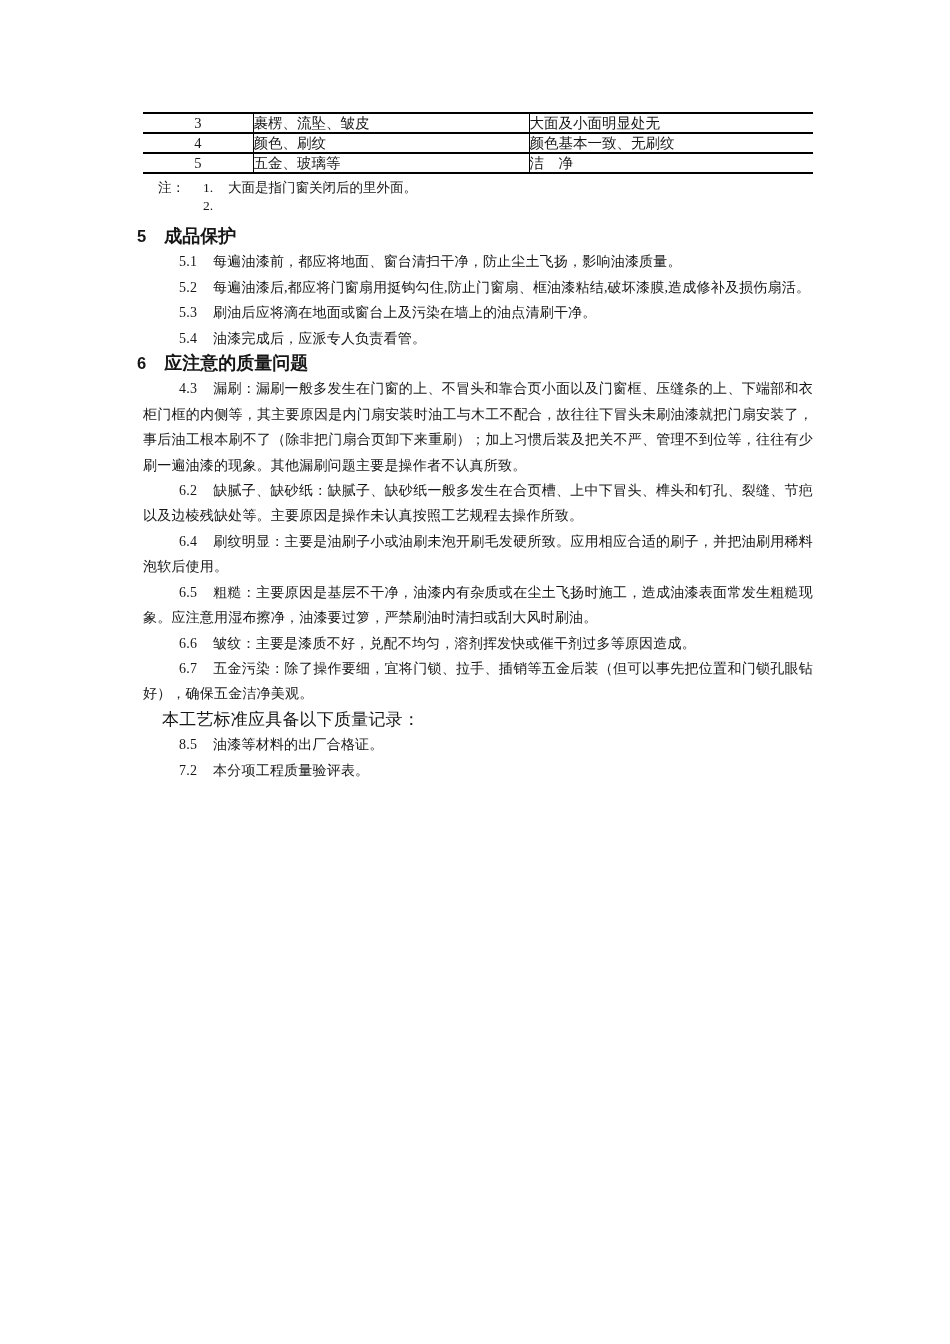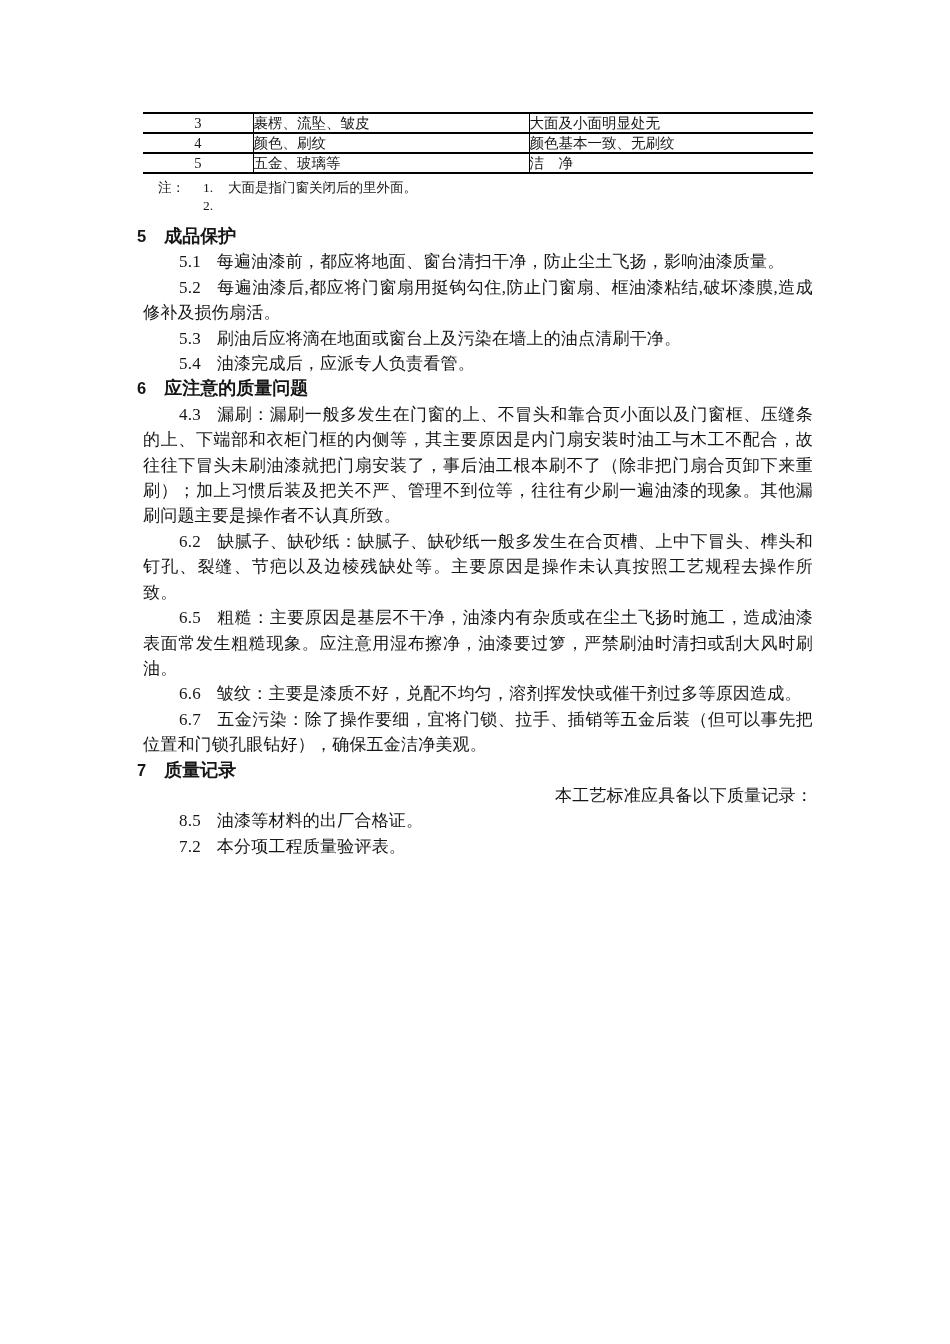--- a/index.html
+++ b/index.html
@@ -40,33 +40,32 @@
     font-family:"Liberation Sans", sans-serif;
     font-weight:bold;
     font-size:18px;
     line-height:25.4px;
     margin-left:-6px;
   }
   .sec-heading .hnum { font-size:16.5px; margin-right:18px; }
   .mt { margin-top:9px; }
   
   p.item {
-    font-size:17px;
+    font-size:14px;
     line-height:25.4px;
     text-align:justify;
     text-indent:36px;
     letter-spacing:0.2px;
   }
   p.item .inum { margin-right:16px; }
   p.intro {
     font-size:17px;
     line-height:25.4px;
     text-indent:19px;
     letter-spacing:0.2px;
-    text-align:right;
   }
 </style>
 </head>
 <body>
 
 <div class="page">
   <div class="content">
 
     <table class="qtable">
       <tbody>
@@ -106,25 +105,23 @@
     <p class="item"><span class="inum">5.1</span><span>每遍油漆前，都应将地面、窗台清扫干净，防止尘土飞扬，影响油漆质量。</span></p>
     <p class="item"><span class="inum">5.2</span><span>每遍油漆后,都应将门窗扇用挺钩勾住,防止门窗扇、框油漆粘结,破坏漆膜,造成修补及损伤扇活。</span></p>
     <p class="item"><span class="inum">5.3</span><span>刷油后应将滴在地面或窗台上及污染在墙上的油点清刷干净。</span></p>
     <p class="item"><span class="inum">5.4</span><span>油漆完成后，应派专人负责看管。</span></p>
 
     <div class="sec-heading">
       <span class="hnum">6</span><span>应注意的质量问题</span>
     </div>
     <p class="item"><span class="inum">4.3</span><span>漏刷：漏刷一般多发生在门窗的上、不冒头和靠合页小面以及门窗框、压缝条的上、下端部和衣柜门框的内侧等，其主要原因是内门扇安装时油工与木工不配合，故往往下冒头未刷油漆就把门扇安装了，事后油工根本刷不了（除非把门扇合页卸下来重刷）；加上习惯后装及把关不严、管理不到位等，往往有少刷一遍油漆的现象。其他漏刷问题主要是操作者不认真所致。</span></p>
     <p class="item"><span class="inum">6.2</span><span>缺腻子、缺砂纸：缺腻子、缺砂纸一般多发生在合页槽、上中下冒头、榫头和钉孔、裂缝、节疤以及边棱残缺处等。主要原因是操作未认真按照工艺规程去操作所致。</span></p>
+    <p class="item"><span class="inum">6.4</span><span>刷纹明显：主要是油刷子小或油刷未泡开刷毛发硬所致。应用相应合适的刷子，并把油刷用稀料泡软后使用。</span></p>
     <p class="item"><span class="inum">6.5</span><span>粗糙：主要原因是基层不干净，油漆内有杂质或在尘土飞扬时施工，造成油漆表面常发生粗糙现象。应注意用湿布擦净，油漆要过箩，严禁刷油时清扫或刮大风时刷油。</span></p>
     <p class="item"><span class="inum">6.6</span><span>皱纹：主要是漆质不好，兑配不均匀，溶剂挥发快或催干剂过多等原因造成。</span></p>
     <p class="item"><span class="inum">6.7</span><span>五金污染：除了操作要细，宜将门锁、拉手、插销等五金后装（但可以事先把位置和门锁孔眼钻好），确保五金洁净美观。</span></p>
 
-    <div class="sec-heading">
-      <span class="hnum">7</span><span>质量记录</span>
-    </div>
     <p class="intro">本工艺标准应具备以下质量记录：</p>
     <p class="item"><span class="inum">8.5</span><span>油漆等材料的出厂合格证。</span></p>
     <p class="item"><span class="inum">7.2</span><span>本分项工程质量验评表。</span></p>
 
   </div>
 </div>
 
 </body></html>

